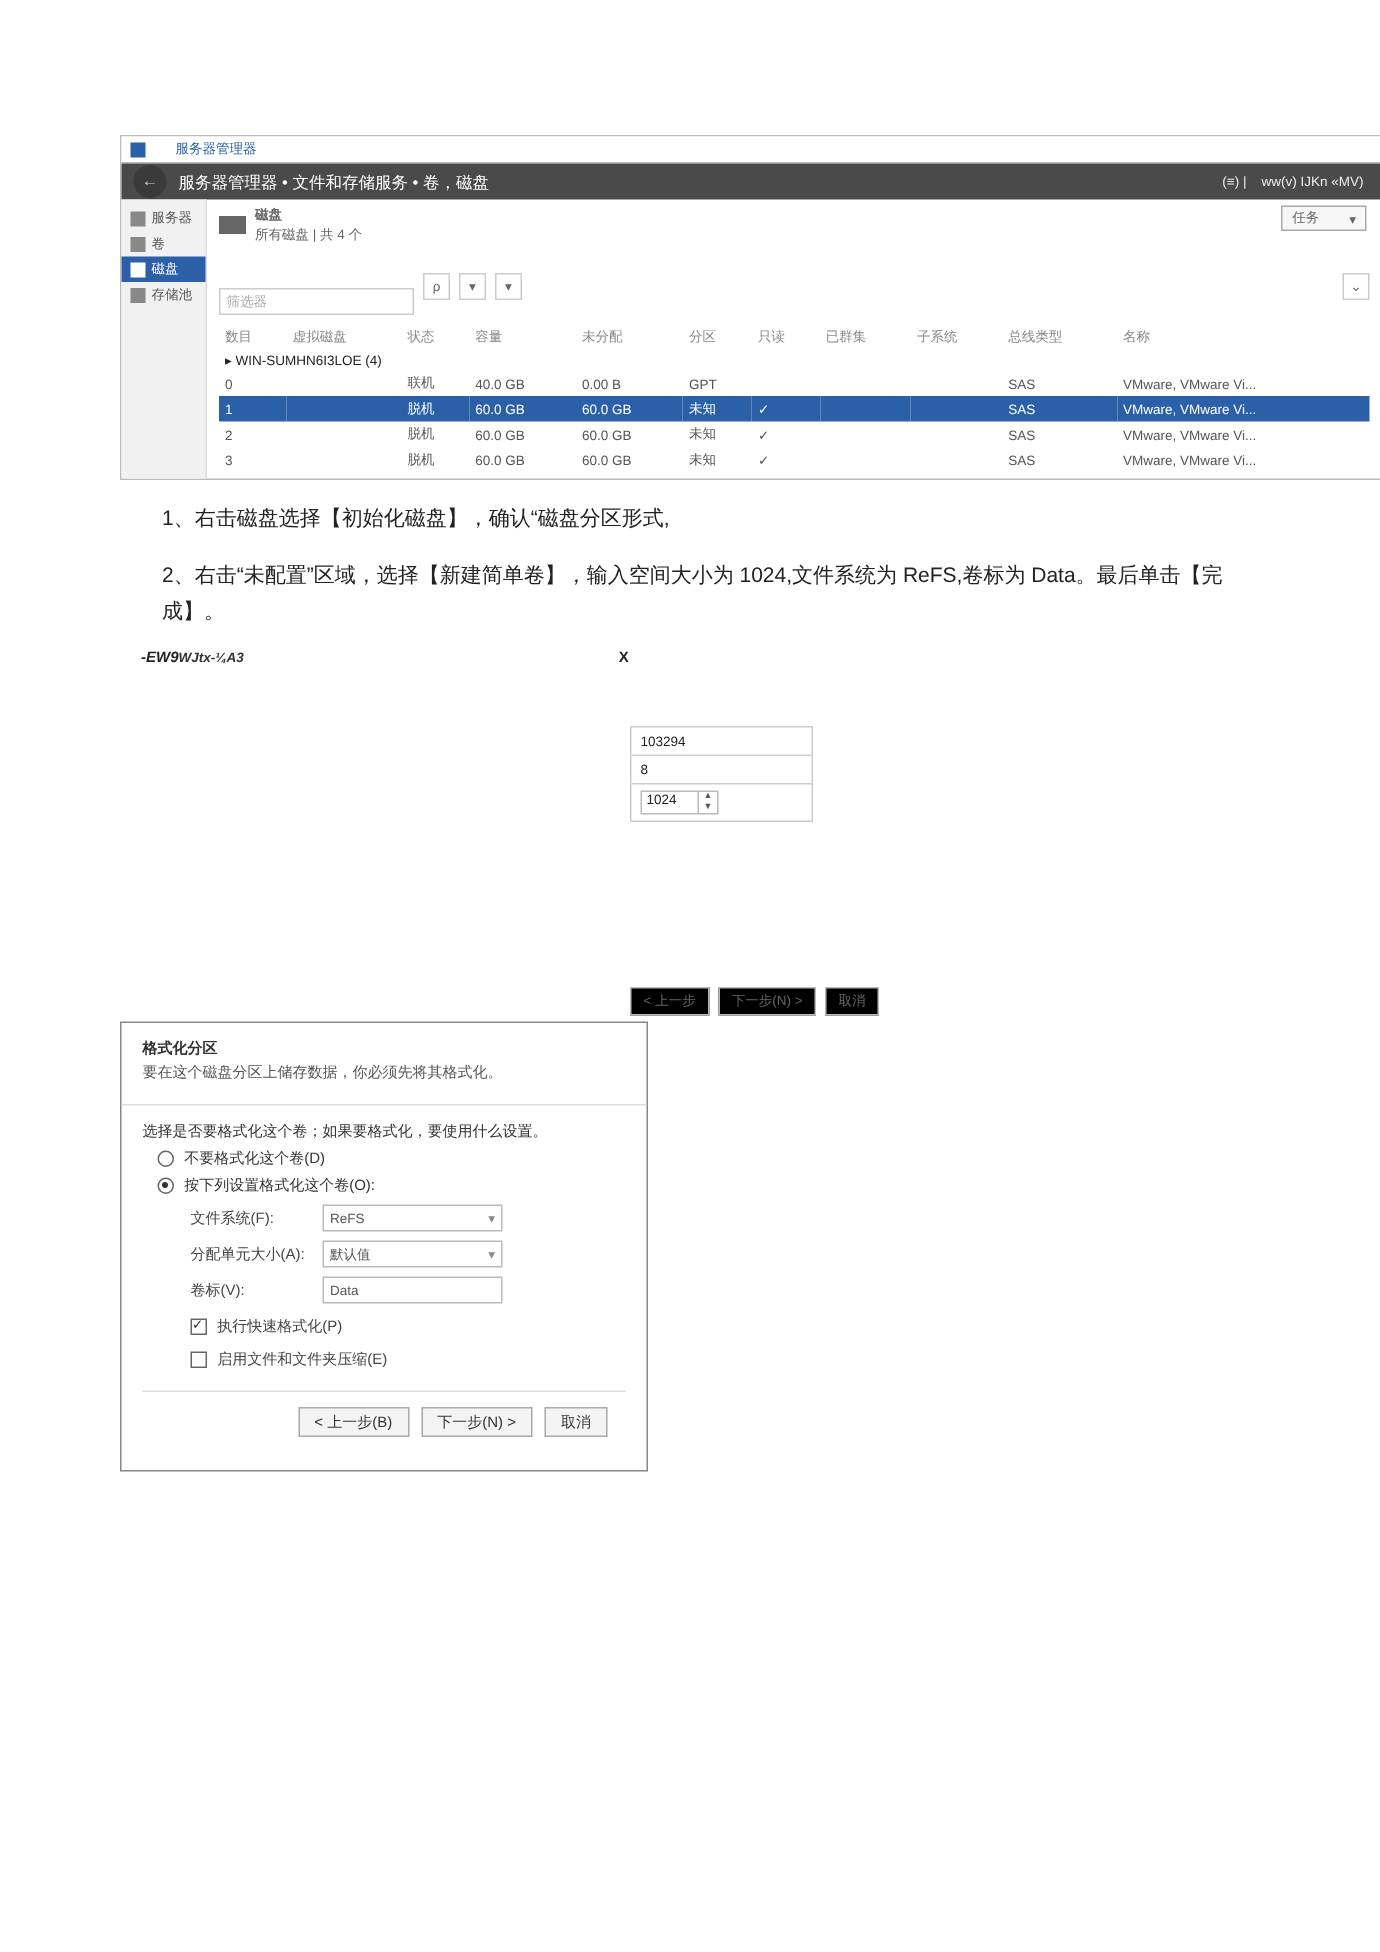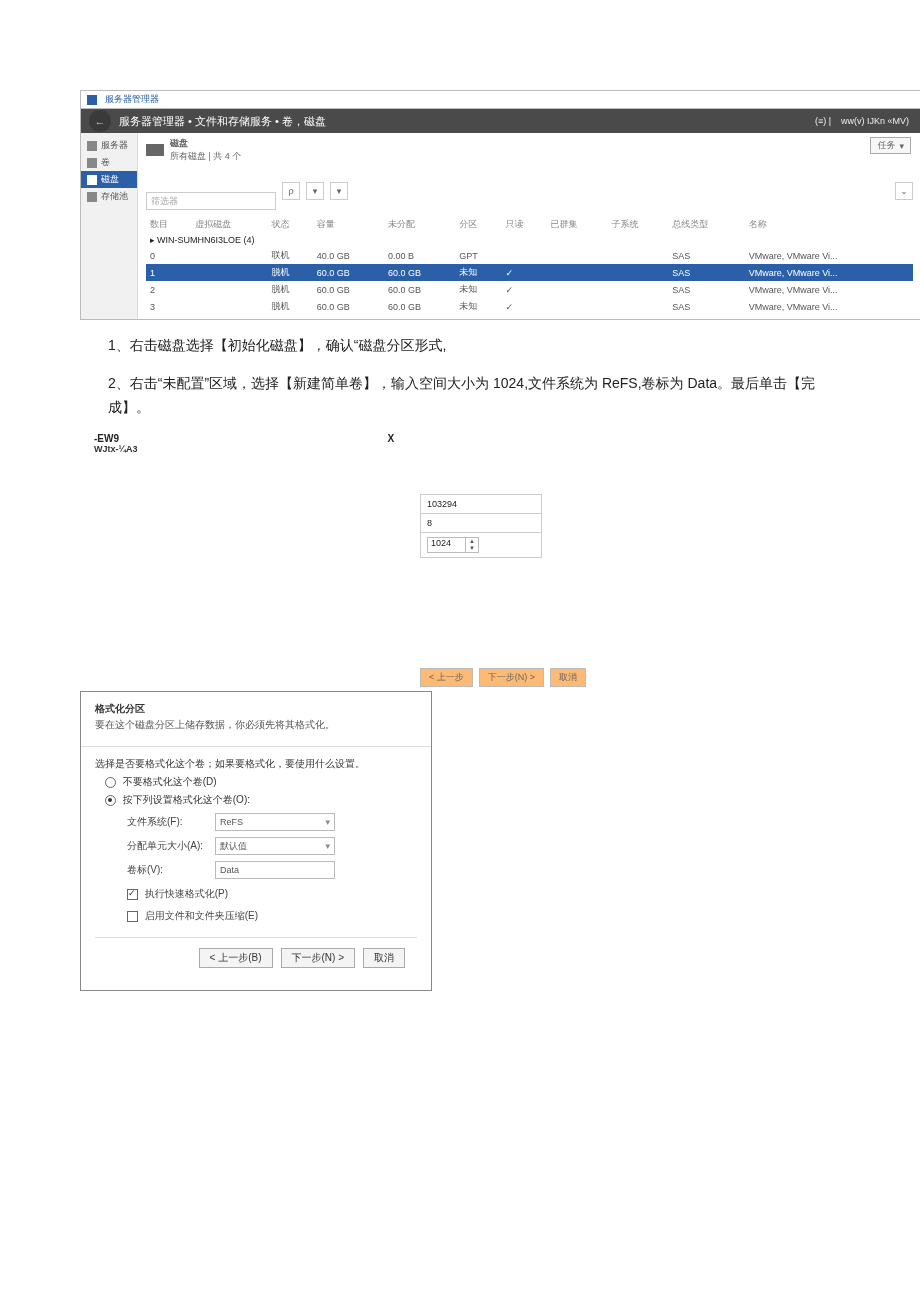--- a/index.html
+++ b/index.html
@@ -19,21 +19,21 @@
     font-size: 9px;
     background: #fff;
   }
   .sm-titlebar {
     background: #fff;
     border-bottom: 1px solid #bbb;
     padding: 2px 6px;
     color: #2b60a8;
     display:flex;
     align-items:center;
-    gap:8px;
+    gap:20px;
   }
   .sm-titlebar .winicon {
     width:10px;height:10px;background:#2b60a8;
   }
   .sm-header {
     background: #4a4a4a;
     color: #fff;
     display: flex;
     align-items: center;
     height: 24px;
@@ -74,21 +74,21 @@
     display:flex;align-items:center;gap:6px;
     color:#666;
   }
   .sm-main-top .disk-icon{
     width:18px;height:12px;background:#666;
   }
   .sm-task-btn{
     position:absolute; right:10px; top:4px;
     border:1px solid #aaa; background:#f7f7f7;
     padding:1px 6px; font-size:9px;
-    display:flex;align-items:center;gap:4px;
+    display:flex;align-items:center;gap:20px;
   }
   .sm-filter-row{
     margin-top:8px;
     display:flex;align-items:center;gap:6px;
   }
   .sm-filter-box{
     border:1px solid #ccc;background:#fff;
     width:120px;height:16px;padding:0 4px;
     color:#aaa;font-size:9px;
     display:flex;align-items:center;margin-top:21px;
@@ -127,21 +127,21 @@
 
   
   .frag2{
     margin-top:10px;
     font-size:10px;
     display:flex;
     align-items:flex-start;
     gap:250px;
     padding-left:14px;
   }
-  .frag2 .col{display:flex;flex-direction:column;}
+  .frag2 .col{display:flex;flex-direction:row;font-style:italic;}
   .frag2 .tiny{font-size:9px;color:#333;font-weight:bold;}
 
   .size-box{
     margin-top:40px;
     margin-left:340px;
     width:120px;
     border:1px solid #ccc;
     font-size:9px;
   }
   .size-box .row{
@@ -163,21 +163,21 @@
   .size-box .spin .arrows div{flex:1;font-size:6px;text-align:center;line-height:6px;color:#555;}
 
   
   .wiz-btnbar-top{
     margin-top:110px;
     margin-left:340px;
     display:flex;gap:6px;
     font-size:9px;
   }
   .wiz-btnbar-top .b{
-    border:1px solid #bbb;background:#fdba74;
+    border:1px solid #bbb;background:#000000;
     padding:2px 8px;color:#666;
   }
 
   .wizard{
     margin-top:4px;
     width:350px;
     border:1px solid #888;
     font-size:10px;
     background:#fff;
   }

